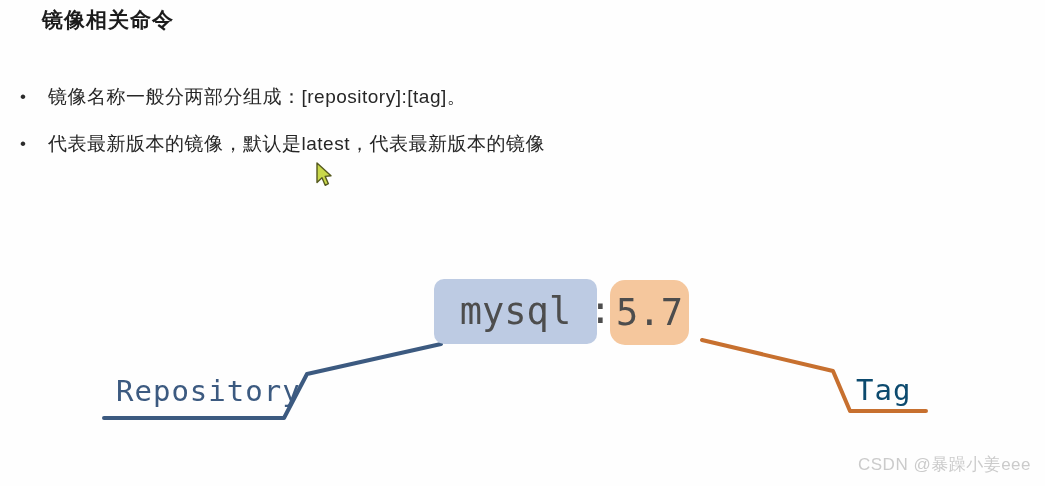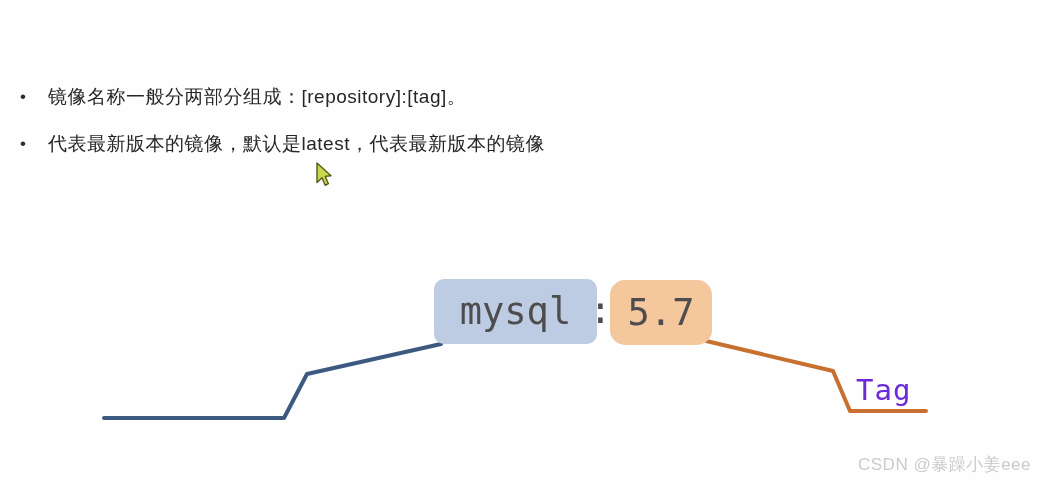--- a/index.html
+++ b/index.html
@@ -50,21 +50,21 @@
     position: absolute;
     display: flex;
     align-items: center;
     justify-content: center;
     border-radius: 15px;
     font-family: "DejaVu Sans Mono", monospace;
     font-size: 37px;
     color: #4d4d4d;
   }
   .repo-box { left: 434px; top: 279px; width: 163px; height: 65px; border-radius: 10px; }
-  .tag-box  { left: 610px; top: 280px; width: 102px;  height: 65px; }
+  .tag-box  { left: 610px; top: 280px; width: 79px;  height: 65px; }
   .separator {
     position: absolute;
     left: 590px; top: 279px; width: 21px; height: 63px;
     display: flex; align-items: center; justify-content: center;
     font-family: "DejaVu Sans Mono", monospace;
     font-size: 37px;
     color: #4d4d4d;
   }
 
   .callout-label {
@@ -90,20 +90,21 @@
     font-size: 17px;
     color: #cbcbcb;
     letter-spacing: 0.5px;
   }
 </style>
 </head>
 <body>
 
 <div class="page">
 
+  <h1 class="slide-title">镜像相关命令</h1>
 
   <div class="bullet-row first">
     <span class="bullet-dot">•</span>
     <span class="bullet-text">镜像名称一般分两部分组成：[repository]:[tag]。</span>
   </div>
 
   <div class="bullet-row second">
     <span class="bullet-dot">•</span>
     <span class="bullet-text">代表最新版本的镜像，默认是latest，代表最新版本的镜像</span>
   </div>
@@ -116,22 +117,23 @@
   <div class="value-box repo-box" style="background-color: rgb(189, 203, 227);">
     <span style="color: rgb(77, 77, 77);">mysql</span>
   </div>
 
   <div class="separator" style="color: rgb(77, 77, 77);">:</div>
 
   <div class="value-box tag-box" style="background-color: rgb(245, 199, 157);">
     <span style="color: rgb(77, 77, 77);">5.7</span>
   </div>
 
+  <div class="callout-label repo-label" style="color: rgb(60, 90, 128);">Repository</div>
 
-  <div class="callout-label tag-label" style="color: #6d28d9;">Tag</div>
+  <div class="callout-label tag-label" style="color: #0c4a6e;">Tag</div>
 
   <svg class="cursor" viewBox="0 0 20 28">
     <polygon points="2,2 2,21.5 7,16.8 10.2,24.3 13.4,22.7 10.2,15.4 16,14.8" stroke-width="1.4" stroke-linejoin="round" fill="#c9d84a"></polygon>
     <polygon points="2,2 2,21.5 7,16.8 10.2,24.3 13.4,22.7 10.2,15.4 16,14.8" fill="none" stroke-width="1.4" stroke-linejoin="round" stroke="#55591f"></polygon>
   </svg>
 
   <div class="watermark">CSDN @暴躁小姜eee</div>
 
 </div>
 

